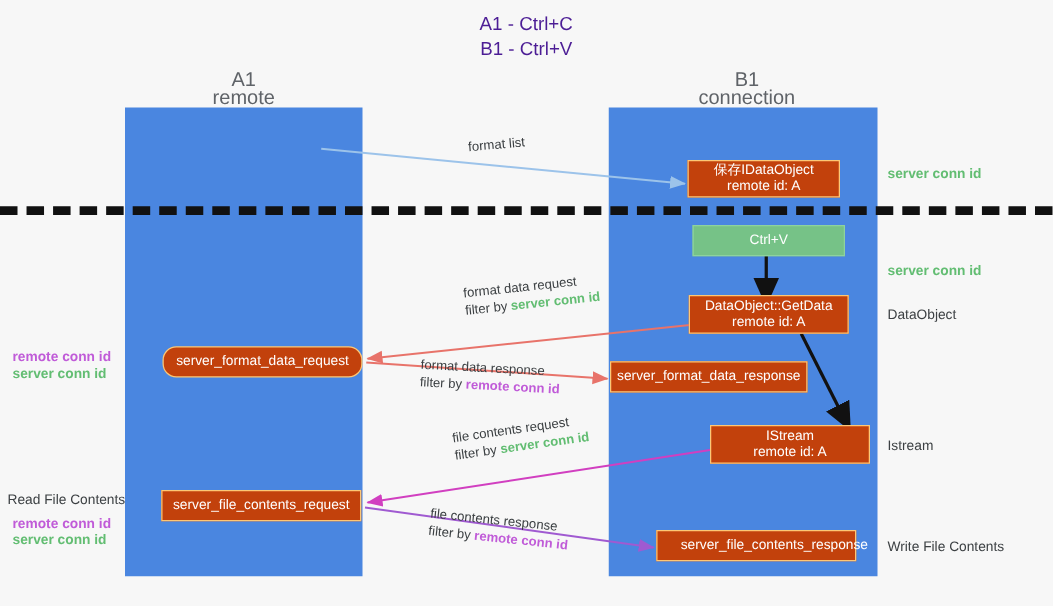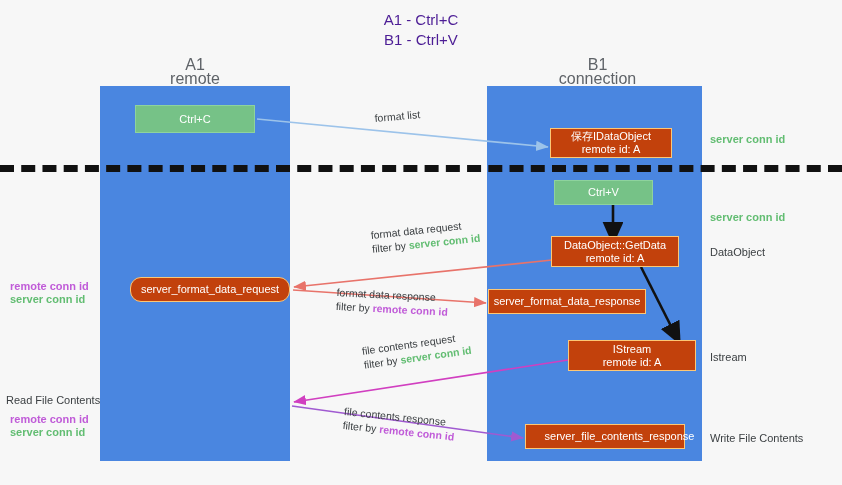--- a/index.html
+++ b/index.html
@@ -105,30 +105,27 @@
 
     <path d="M641,267 L676,336" stroke="#111111" stroke-width="2.6" fill="none" marker-end="url(#ah-black)"></path>
 
     <path d="M568,360 L294,402" stroke="#d13fc0" stroke-width="1.6" fill="none" marker-end="url(#ah-magenta)"></path>
 
     <path d="M292,406 L523,438" stroke="#a05ad1" stroke-width="1.6" fill="none" marker-end="url(#ah-purple)"></path>
   </svg>
 
   <div class="divider"></div>
 
-  <div class="node green" style="left:135px;top:105px;width:120px;height:28px;">
-    <span>Ctrl+C</span>
-  </div>
 
   <div class="node orange" style="left:550px;top:128px;width:122px;height:30px;">
     <span>保存IDataObject</span>
     <span class="l2">remote id: A</span>
   </div>
 
-  <div class="node green" style="left:554px;top:180px;width:99px;height:25px;">
+  <div class="node green" style="left:554px;top:180px;width:122px;height:25px;">
     <span>Ctrl+V</span>
   </div>
 
   <div class="node orange" style="left:551px;top:236px;width:128px;height:31px;">
     <span>DataObject::GetData</span>
     <span class="l2">remote id: A</span>
   </div>
 
   <div class="node orange" style="left:130px;top:277px;width:160px;height:25px;border-radius:11px;">
     <span>server_format_data_request</span>
@@ -136,20 +133,23 @@
 
   <div class="node orange" style="left:488px;top:289px;width:158px;height:25px;">
     <span>server_format_data_response</span>
   </div>
 
   <div class="node orange" style="left:568px;top:340px;width:128px;height:31px;">
     <span>IStream</span>
     <span class="l2">remote id: A</span>
   </div>
 
+  <div class="node orange" style="left:129px;top:392px;width:160px;height:25px;">
+    <span>server_file_contents_request</span>
+  </div>
 
   <div class="node orange" style="left:525px;top:424px;width:160px;height:25px;padding-left:29px;">
     <span>server_file_contents_response</span>
   </div>
 
   <div class="edge-label rot" style="left:374px;top:111px;transform:rotate(-5deg);">
     <span>format list</span>
   </div>
 
   <div class="edge-label rot" style="left:370px;top:228px;transform:rotate(-6deg);">

